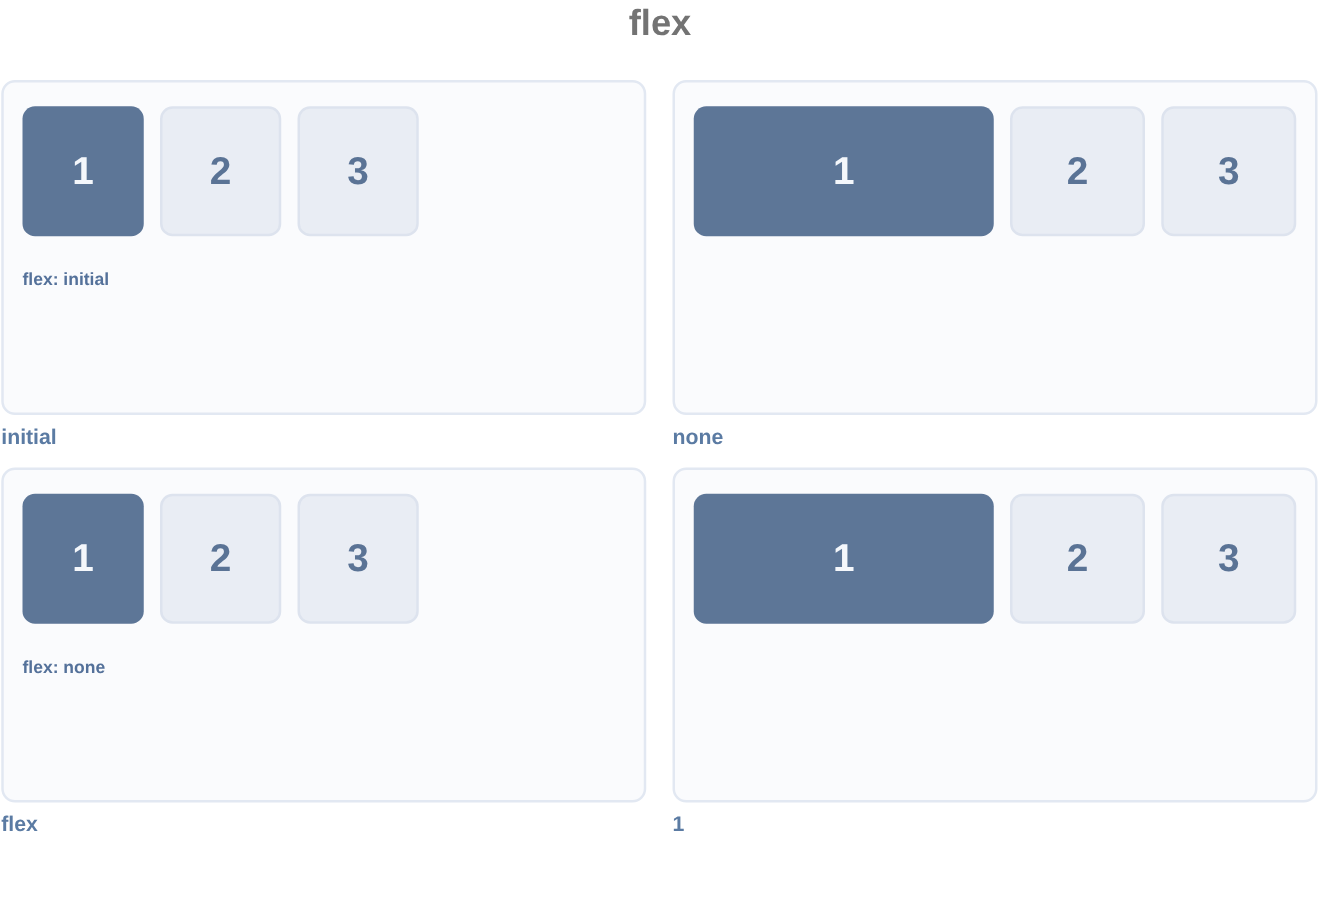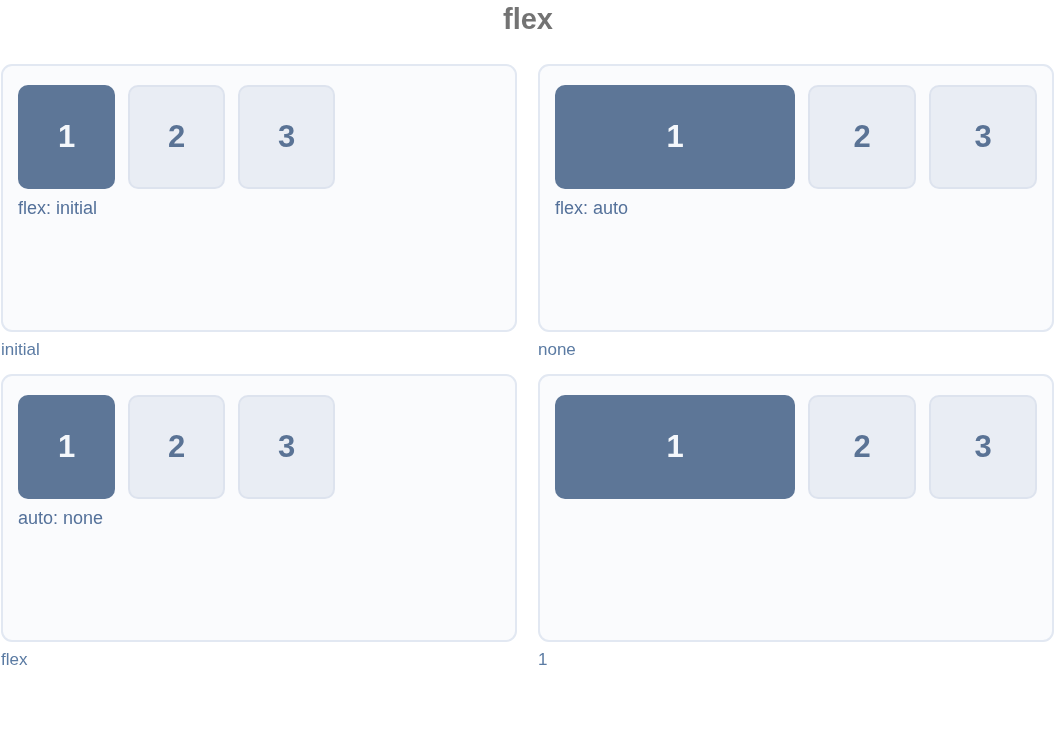--- a/index.html
+++ b/index.html
@@ -60,30 +60,30 @@
   .flex-box--active {
     background: #5d7697;
     border: none;
     color: #f4f7fb;
   }
   .example--grown .flex-box--active {
     width: auto;
     flex: 1 1 auto;
   }
   .panel-caption {
-    margin-top: 9px;
-    font-size: 18px;
-    font-weight: 400;
+    margin-top: 26px;
+    font-size: 14px;
+    font-weight: 700;
     color: #54719a;
   }
   .example-label {
     margin-top: 7px;
     font-size: 17px;
     line-height: 21px;
-    font-weight: 400;
+    font-weight: 700;
     color: #5b7ba3;
   }
 </style>
 </head>
 <body>
 
 <h1 class="page-title">flex</h1>
 
 <div class="examples-grid">
 
@@ -99,33 +99,32 @@
     <div class="example-label">initial</div>
   </section>
 
   <section class="example example--grown">
     <div class="panel">
       <div class="boxes-row">
         <div class="flex-box flex-box--active">1</div>
         <div class="flex-box">2</div>
         <div class="flex-box">3</div>
       </div>
-      <div class="panel-caption">flex: auto</div>
     </div>
     <div class="example-label">none</div>
   </section>
 
   <section class="example example--base">
     <div class="panel">
       <div class="boxes-row">
         <div class="flex-box flex-box--active">1</div>
         <div class="flex-box">2</div>
         <div class="flex-box">3</div>
       </div>
-      <div class="panel-caption">auto: none</div>
+      <div class="panel-caption">flex: none</div>
     </div>
     <div class="example-label">flex</div>
   </section>
 
   <section class="example example--grown">
     <div class="panel">
       <div class="boxes-row">
         <div class="flex-box flex-box--active">1</div>
         <div class="flex-box">2</div>
         <div class="flex-box">3</div>

